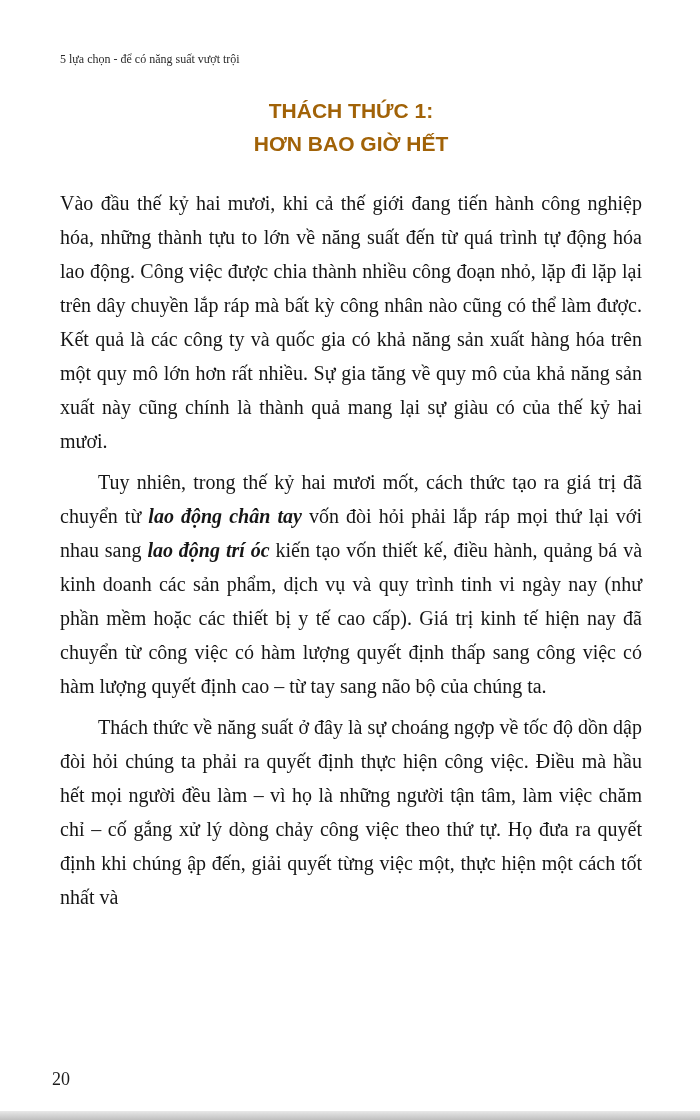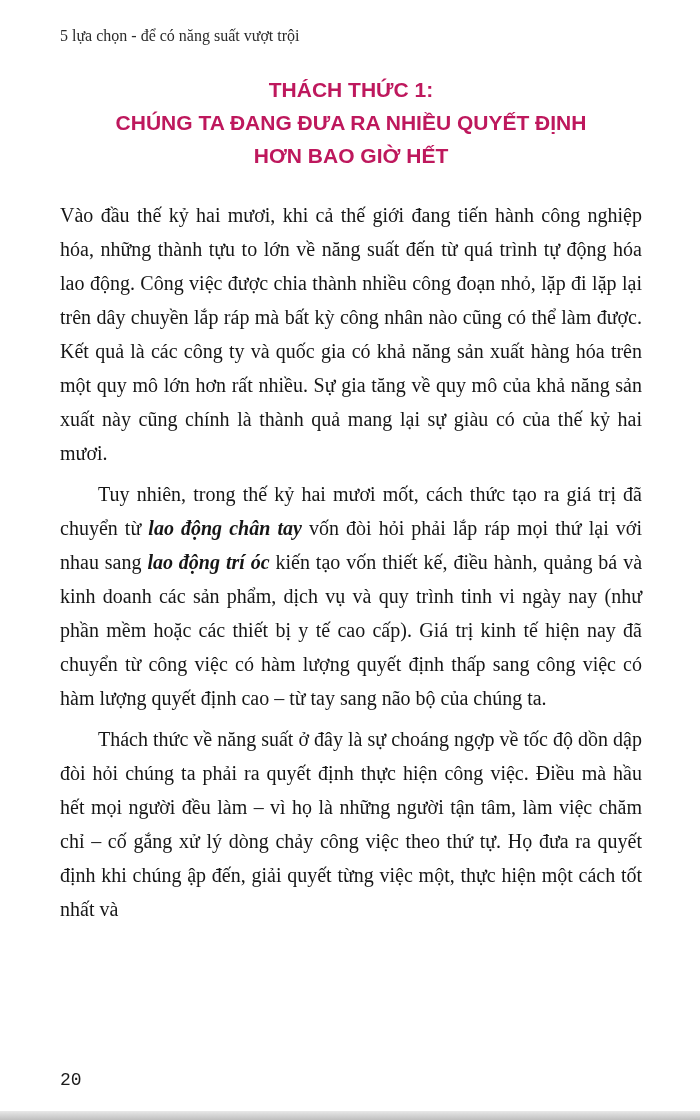--- a/index.html
+++ b/index.html
@@ -13,58 +13,59 @@
     height: 1120px;
     margin: 0 auto;
     background: #ffffff;
     box-sizing: border-box;
     padding: 26px 58px 0 60px;
     font-family: "Liberation Serif", "DejaVu Serif", serif;
     color: #1c1c1c;
     overflow: hidden;
   }
   .running-header {
-    font-size: 16px;
+    font-size: 12px;
     line-height: 1.3;
     color: #2a2a2a;
     margin-bottom: 26px;
+    margin-top: 26px;
   }
   .body-text p {
     font-size: 20px;
     line-height: 34px;
     text-align: justify;
     margin: 0 0 7px 0;
     color: #161616;
   }
   .body-text p.indent {
     text-indent: 38px;
   }
   .section-heading {
     font-family: "Liberation Sans", "DejaVu Sans", sans-serif;
     font-weight: 700;
     font-size: 21px;
     line-height: 33px;
     text-align: center;
-    color: #be185d;
+    color: #a16207;
     margin: 26px 0 26px 0;
   }
   .heading-line {
     display: block;
   }
   .body-text em {
     font-style: italic;
     font-weight: 600;
   }
   .page-number {
     position: absolute;
-    left: 60px;
+    left: 52px;
     bottom: 30px;
     font-size: 18px;
     color: #1c1c1c;
-    font-family: Liberation Mono, monospace;
+    font-family: Liberation Serif, serif;
   }
   .page-bottom-edge {
     position: absolute;
     left: 0;
     bottom: 0;
     width: 100%;
     height: 9px;
     background: linear-gradient(to bottom, #e8e8e8, #bfbfbf);
   }
 </style>
@@ -74,21 +75,20 @@
 <div class="page">
 
   <div class="running-header">5 lựa chọn - để có năng suất vượt trội</div>
 
   <div class="body-text">
 
 
 
     <h2 class="section-heading">
       <span class="heading-line">THÁCH THỨC 1:</span>
-      <span class="heading-line">CHÚNG TA ĐANG ĐƯA RA NHIỀU QUYẾT ĐỊNH</span>
       <span class="heading-line">HƠN BAO GIỜ HẾT</span>
     </h2>
 
     <p class="no-indent">Vào đầu thế kỷ hai mươi, khi cả thế giới đang tiến hành công nghiệp hóa, những thành tựu to lớn về năng suất đến từ quá trình tự động hóa lao động. Công việc được chia thành nhiều công đoạn nhỏ, lặp đi lặp lại trên dây chuyền lắp ráp mà bất kỳ công nhân nào cũng có thể làm được. Kết quả là các công ty và quốc gia có khả năng sản xuất hàng hóa trên một quy mô lớn hơn rất nhiều. Sự gia tăng về quy mô của khả năng sản xuất này cũng chính là thành quả mang lại sự giàu có của thế kỷ hai mươi.</p>
 
     <p class="indent"><span>Tuy nhiên, trong thế kỷ hai mươi mốt, cách thức tạo ra giá trị đã chuyển từ </span><em>lao động chân tay</em><span> vốn đòi hỏi phải lắp ráp mọi thứ lại với nhau sang </span><em>lao động trí óc</em><span> kiến tạo vốn thiết kế, điều hành, quảng bá và kinh doanh các sản phẩm, dịch vụ và quy trình tinh vi ngày nay (như phần mềm hoặc các thiết bị y tế cao cấp). Giá trị kinh tế hiện nay đã chuyển từ công việc có hàm lượng quyết định thấp sang công việc có hàm lượng quyết định cao – từ tay sang não bộ của chúng ta.</span></p>
 
     <p class="indent">Thách thức về năng suất ở đây là sự choáng ngợp về tốc độ dồn dập đòi hỏi chúng ta phải ra quyết định thực hiện công việc. Điều mà hầu hết mọi người đều làm – vì họ là những người tận tâm, làm việc chăm chỉ – cố gắng xử lý dòng chảy công việc theo thứ tự. Họ đưa ra quyết định khi chúng ập đến, giải quyết từng việc một, thực hiện một cách tốt nhất và</p>
 
   </div>

